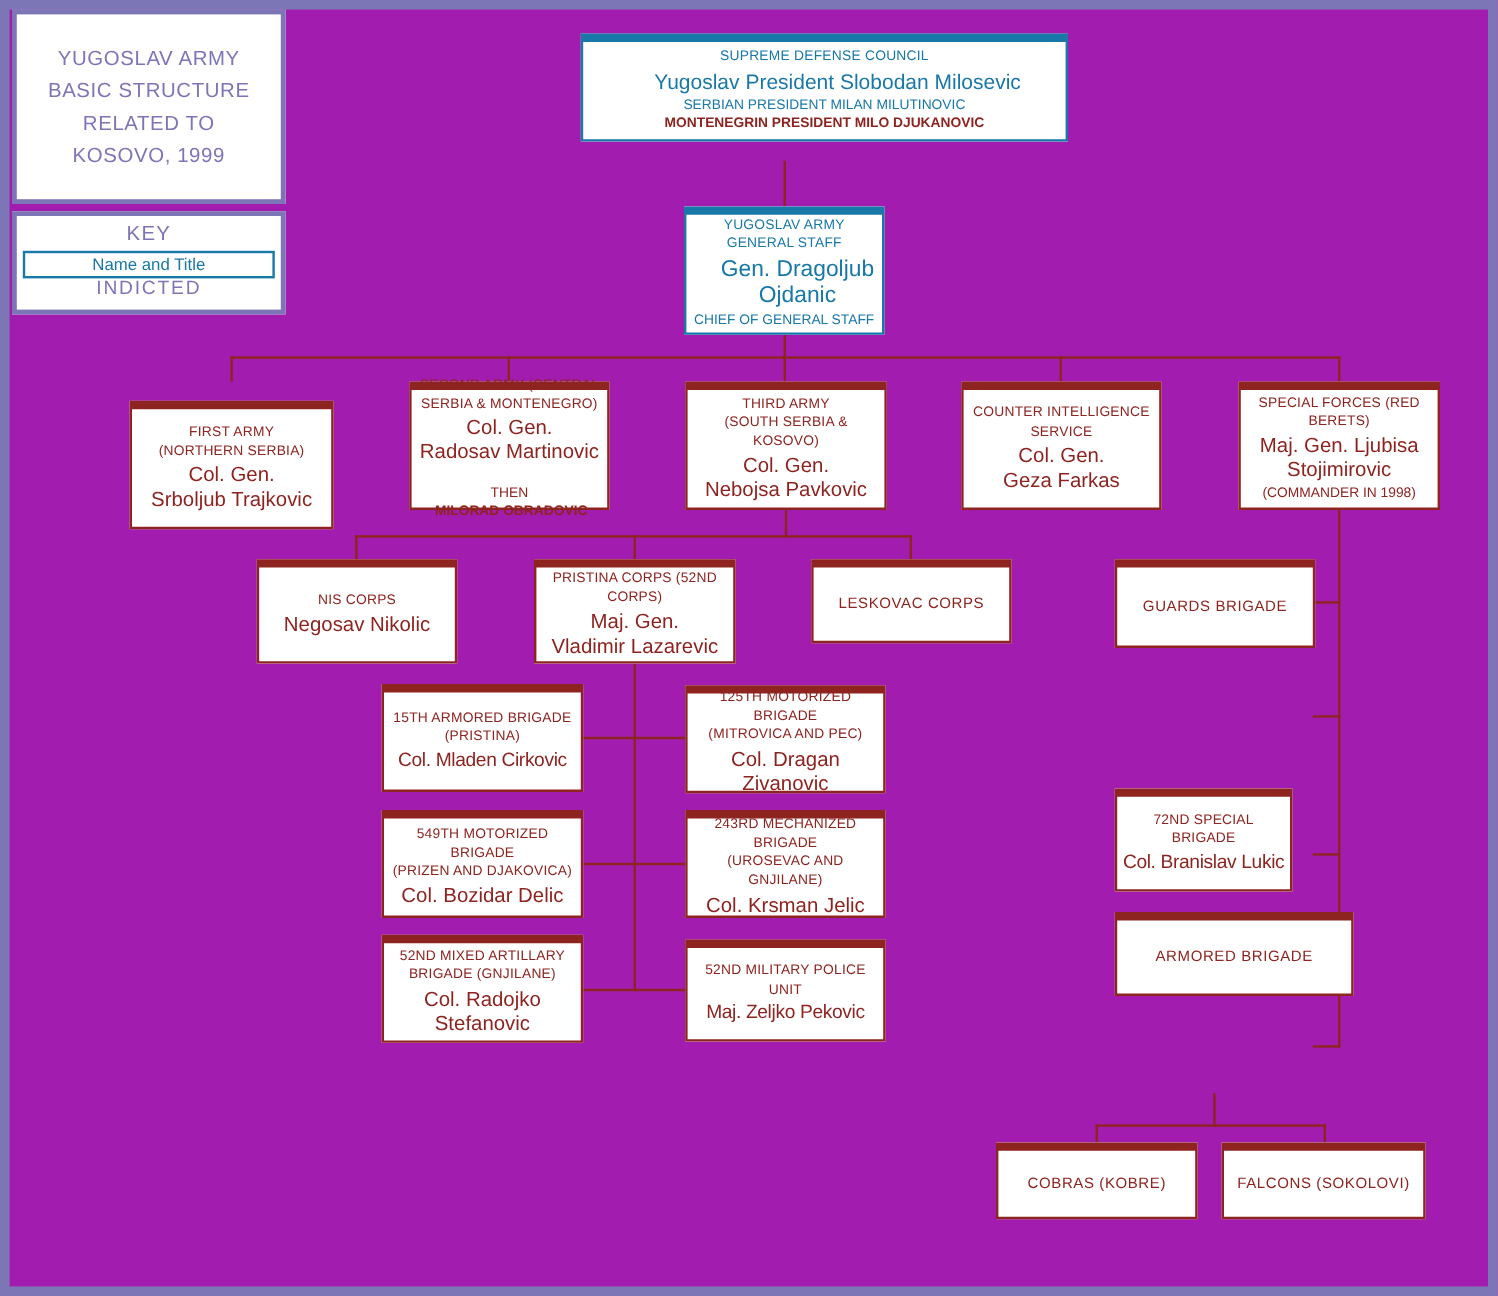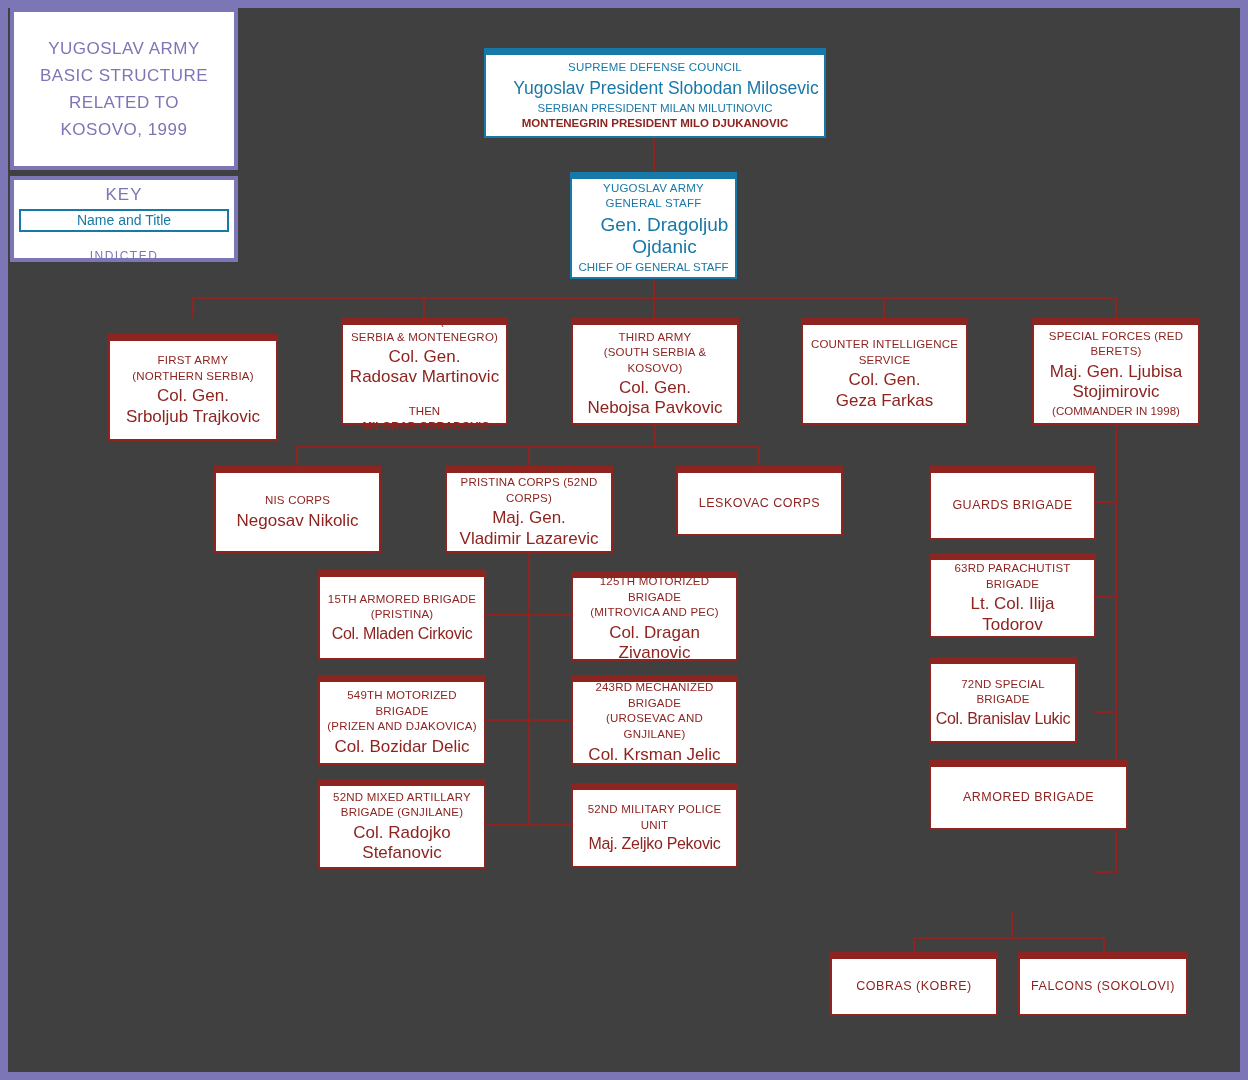--- a/index.html
+++ b/index.html
@@ -2,31 +2,31 @@
 <html style="--teal: #1878A8; --maroon: #8E2420; --purple: #7D76B6;"><head>
 <meta charset="utf-8">
 <style>
   :root {
     --teal: #1878A8;
     --maroon: #8E2420;
     --purple: #7D76B6;
   }
   * { margin:0; padding:0; box-sizing:border-box; }
   body { background:#fff; font-family:"Liberation Sans", sans-serif; }
-  .canvas { position:relative; width:1248px; height:1080px; background:#404040; overflow:hidden;text-decoration:underline; }
+  .canvas { position:relative; width:1248px; height:1080px; background:#a21caf; overflow:hidden;text-decoration:underline; }
   .frame { position:absolute; inset:0; border:8px solid var(--purple); z-index:5; pointer-events:none; }
 
   
   .panel { position:absolute; border:4px solid var(--purple); background:#fff; color:var(--purple); text-align:center; z-index:2; }
   .title-panel { left:10px; top:8px; width:228px; height:162px; display:flex; align-items:center; justify-content:center; }
   .title-text { font-size:17px; line-height:27px; letter-spacing:0.5px; white-space:pre-line; }
   .key-panel { left:10px; top:176px; width:228px; height:86px; padding-top:5px; }
   .key-heading { font-size:17px; letter-spacing:1px; }
   .key-sample { margin:4px auto 0; width:210px; height:23px; border:2px solid var(--teal); color:var(--teal); font-size:14px; line-height:19px; }
-  .key-caption { margin-top:17px; font-size:12px; letter-spacing:1.5px; }
+  .key-caption { margin-top:0; font-size:16px; letter-spacing:1.5px; }
 
   
   .node { position:absolute; background:#fff; border:2px solid var(--maroon); border-top:7px solid var(--maroon);
           color:var(--maroon); display:flex; flex-direction:column; align-items:center; justify-content:center;
           text-align:center; padding:2px 3px; z-index:2; }
   .node.teal { border-color:var(--teal); color:var(--teal); }
   .dept { font-size:11.5px; line-height:1.35; letter-spacing:0.2px; white-space:pre-line; }
   .dept-lg { font-size:12.5px; letter-spacing:0.5px; }
   .name { font-size:17px; line-height:1.18; white-space:pre-line; margin-top:2px; }
   .name-lg { font-size:19px;margin-left:22px; }
@@ -81,21 +81,21 @@
   <div class="cx" style="left:1094px;top:596px;width:23px;height:2px"></div>
   <div class="cx" style="left:1094px;top:711px;width:23px;height:2px"></div>
   <div class="cx" style="left:1094px;top:796px;width:23px;height:2px"></div>
   <div class="cx" style="left:1094px;top:871px;width:23px;height:2px"></div>
 
   <div class="cx" style="left:1011px;top:911px;width:2px;height:28px"></div>
   <div class="cx" style="left:913px;top:937px;width:192px;height:2px"></div>
   <div class="cx" style="left:913px;top:937px;width:2px;height:15px"></div>
   <div class="cx" style="left:1103px;top:937px;width:2px;height:15px"></div>
 
-  <div class="node teal" style="left:484px;top:48px;width:342px;height:90px">
+  <div class="node teal" style="left:484px;top:28px;width:406px;height:90px">
     <div class="dept">SUPREME DEFENSE COUNCIL</div>
     <div class="name name-lg" style="font-size:17.5px">Yugoslav President Slobodan Milosevic</div>
     <div class="note">SERBIAN PRESIDENT MILAN MILUTINOVIC</div>
     <div class="note note-maroon" style="margin-top:0">MONTENEGRIN PRESIDENT MILO DJUKANOVIC</div>
   </div>
 
   <div class="node teal" style="left:570px;top:172px;width:167px;height:107px">
     <div class="dept">YUGOSLAV ARMY
 GENERAL STAFF</div>
     <div class="name name-lg">Gen. Dragoljub
@@ -178,25 +178,20 @@
     <div class="dept">52ND MIXED ARTILLARY
 BRIGADE (GNJILANE)</div>
     <div class="name">Col. Radojko
 Stefanovic</div>
   </div>
   <div class="node" style="left:571px;top:783px;width:167px;height:85px">
     <div class="dept">52ND MILITARY POLICE UNIT</div>
     <div class="name name-sm">Maj. Zeljko Pekovic</div>
   </div>
 
-  <div class="node" style="left:929px;top:553px;width:167px;height:85px">
-    <div class="dept">63RD PARACHUTIST BRIGADE</div>
-    <div class="name">Lt. Col. Ilija
-Todorov</div>
-  </div>
   <div class="node" style="left:929px;top:657px;width:148px;height:86px">
     <div class="dept">72ND SPECIAL BRIGADE</div>
     <div class="name name-sm">Col. Branislav Lukic</div>
   </div>
   <div class="node" style="left:929px;top:760px;width:199px;height:70px">
     <div class="dept dept-lg">ARMORED BRIGADE</div>
   </div>
 
   <div class="node" style="left:830px;top:952px;width:168px;height:64px">
     <div class="dept dept-lg">COBRAS (KOBRE)</div>

